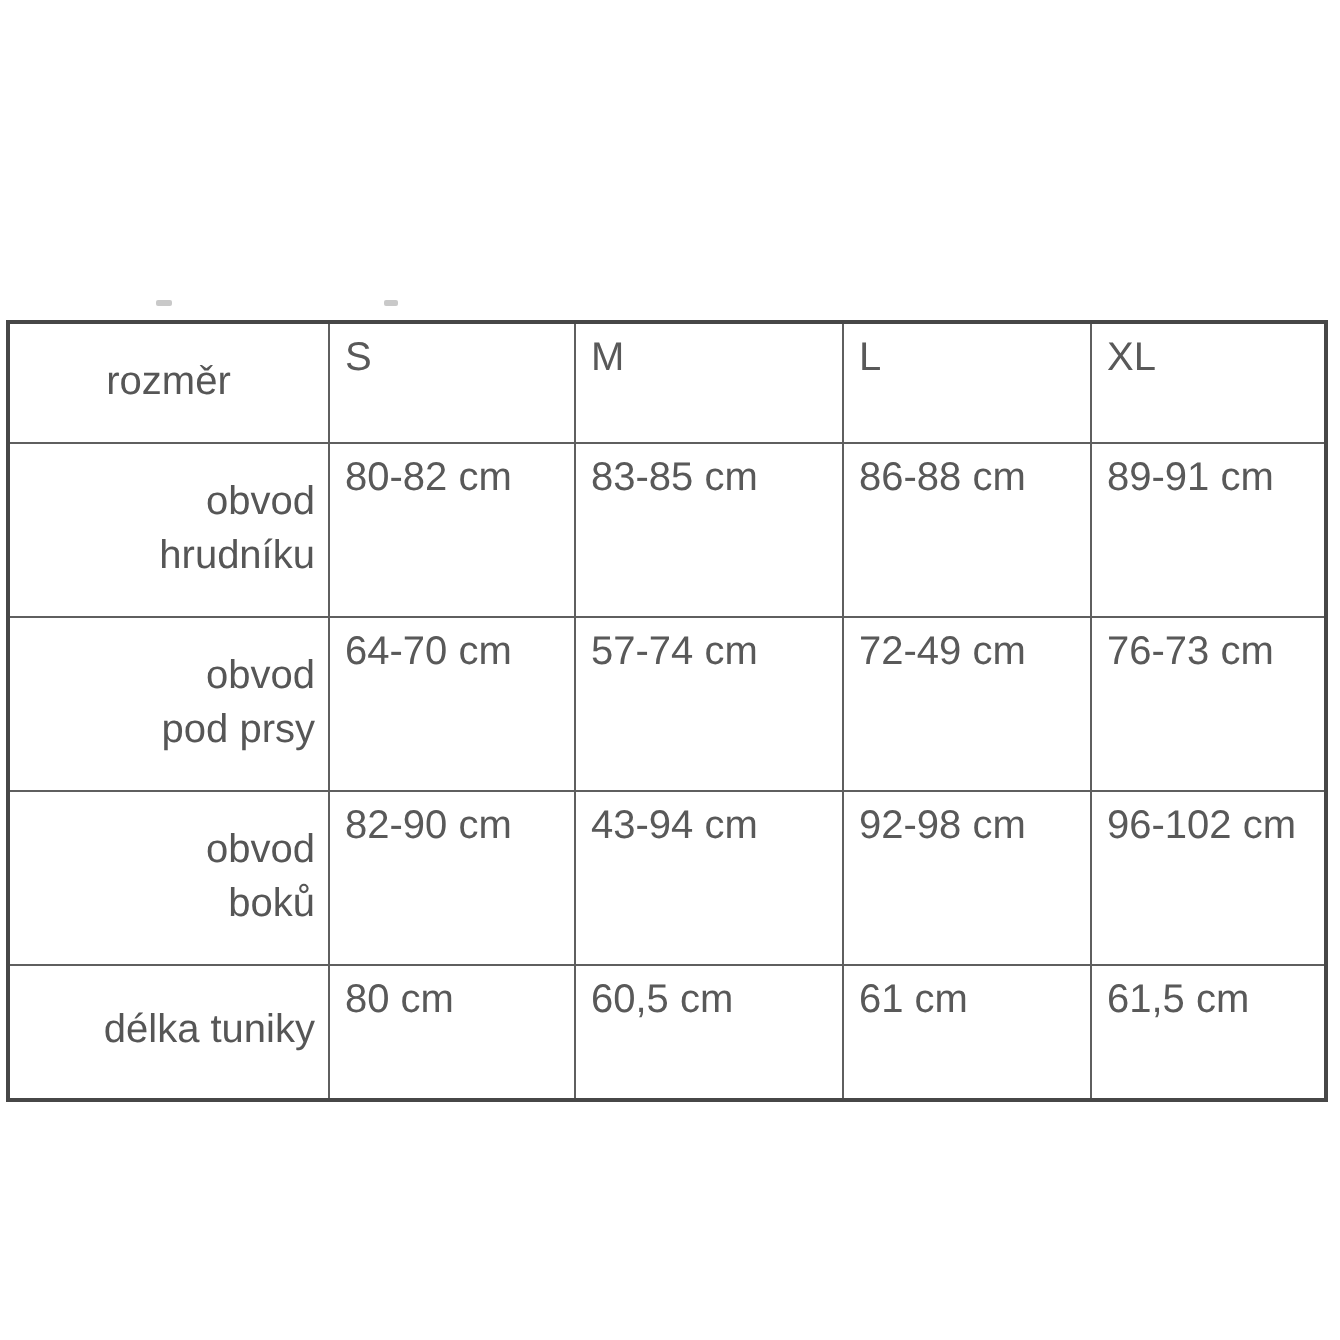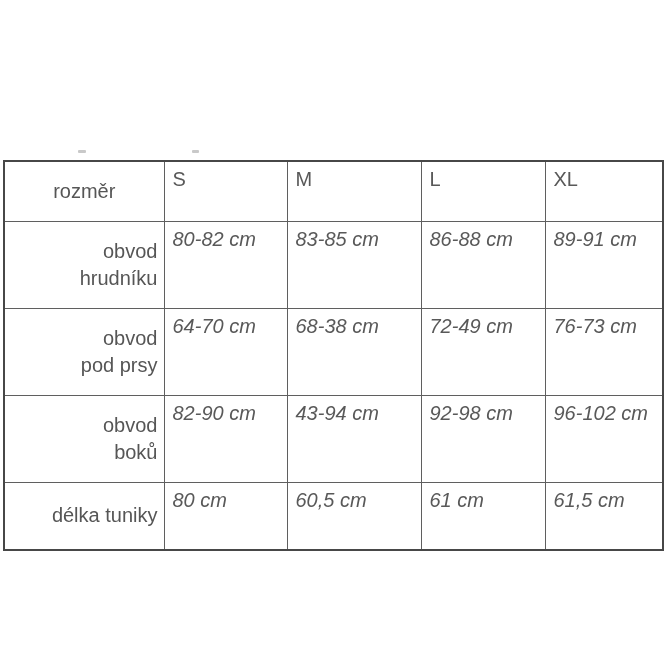--- a/index.html
+++ b/index.html
@@ -56,21 +56,20 @@
     color: #565656;
     padding: 16px 6px;
     line-height: 27px;
   }
   .label-col .lbl-line { display: block; text-align: right; }
   
   td.value-col {
     text-align: left;
     vertical-align: top;
     padding: 6px 8px 0 8px;
-    font-style: italic;
   }
   tr.row-header  { height: 52px; }
   tr.row-chest   { height: 83px; }
   tr.row-underbust { height: 78px; }
   tr.row-hips    { height: 79px; }
   tr.row-length  { height: 67px; }
 </style>
 </head>
 <body>
 
@@ -107,21 +106,21 @@
       <td class="value-col">86-88 cm</td>
       <td class="value-col">89-91 cm</td>
     </tr>
 
     <tr class="row-underbust">
       <td class="label-col">
         <span class="lbl-line">obvod</span>
         <span class="lbl-line">pod prsy</span>
       </td>
       <td class="value-col">64-70 cm</td>
-      <td class="value-col">68-38 cm</td>
+      <td class="value-col">57-74 cm</td>
       <td class="value-col">72-49 cm</td>
       <td class="value-col">76-73 cm</td>
     </tr>
 
     <tr class="row-hips">
       <td class="label-col">
         <span class="lbl-line">obvod</span>
         <span class="lbl-line">boků</span>
       </td>
       <td class="value-col">82-90 cm</td>

